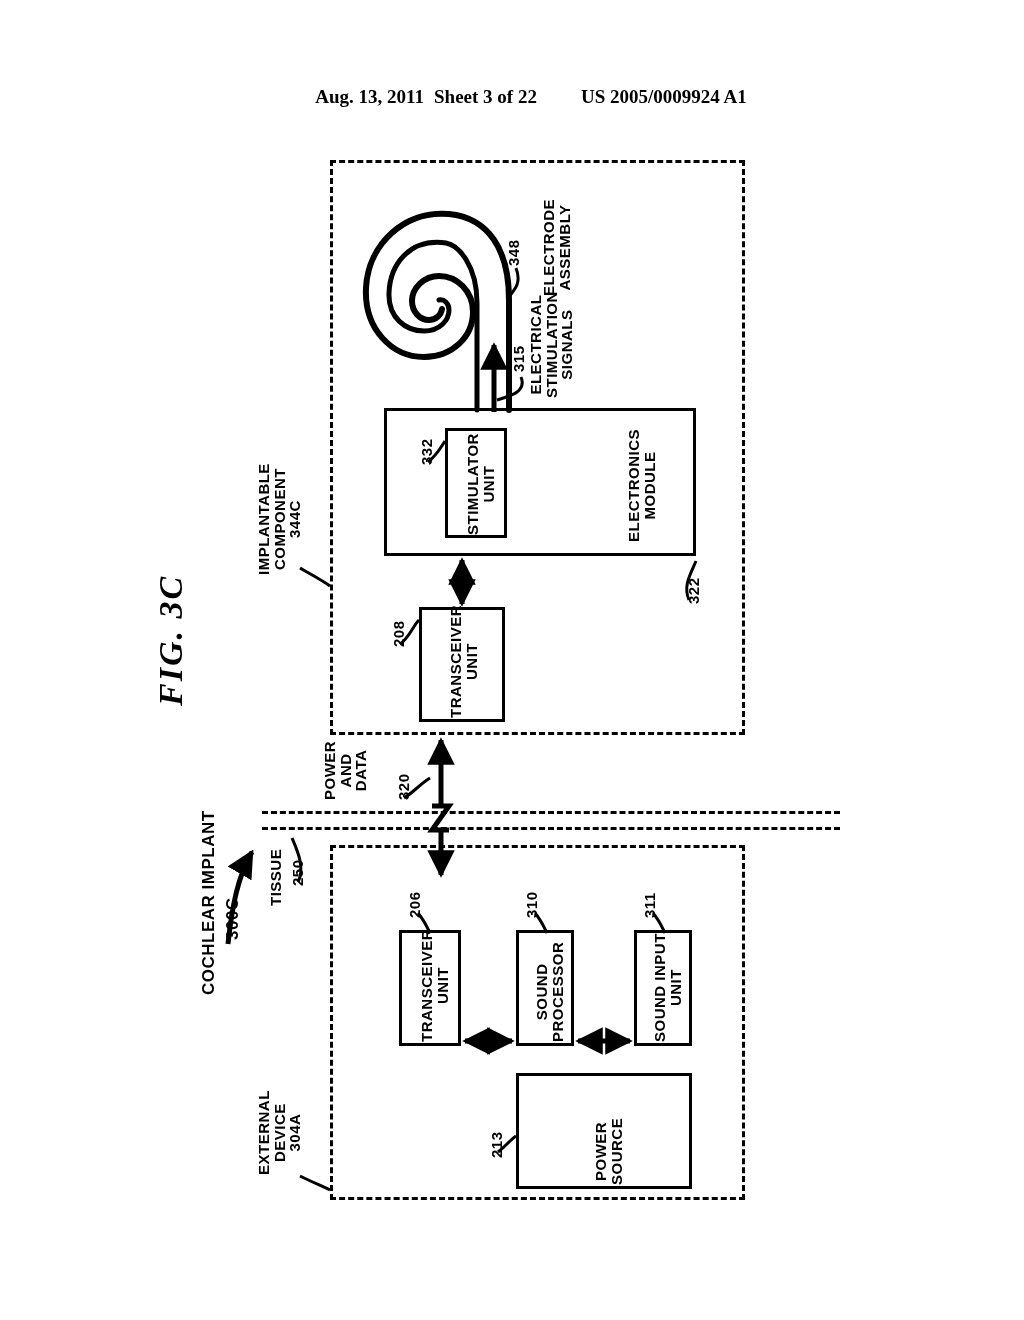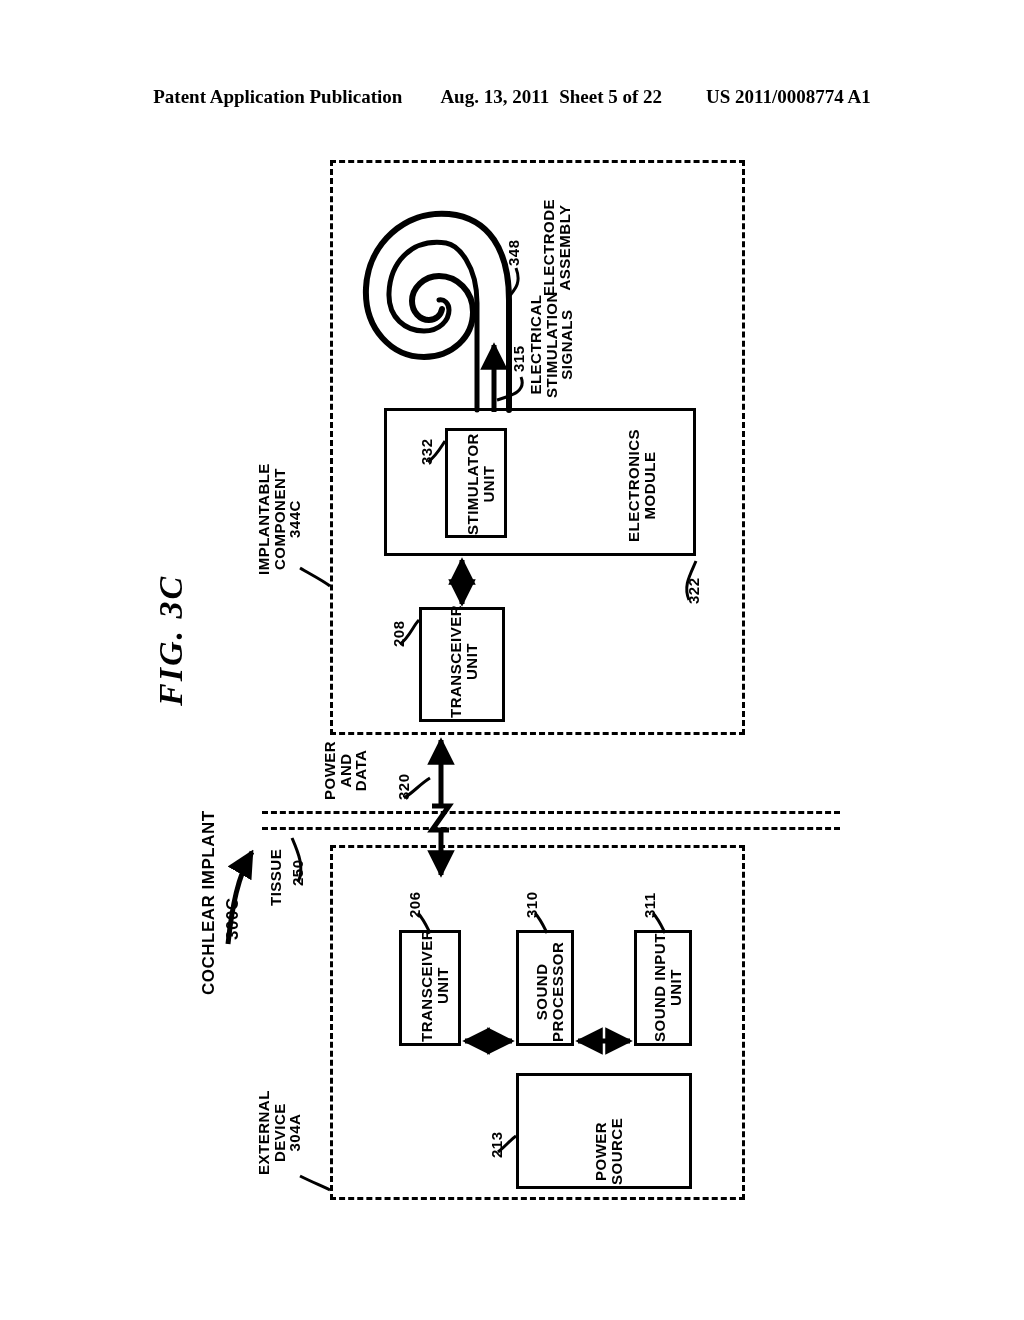--- a/index.html
+++ b/index.html
@@ -100,27 +100,26 @@
     top: 0;
     width: 1024px;
     height: 1320px;
     pointer-events: none;
   }
 </style>
 </head>
 <body>
 
 <div id="page-header">
-  <span>Patent Application Publication</span>
   <span class="hdr-gap-a"></span>
   <span>Aug. 13, 2011</span>
   <span class="hdr-gap-b"></span>
-  <span>Sheet 5 of 22</span>
+  <span>Sheet 3 of 22</span>
   <span class="hdr-gap-c"></span>
-  <span>US 2011/0008774 A1</span>
+  <span>US 2005/0009924 A1</span>
 </div>
 
 <div id="figure">
 
   <div id="fig-title">FIG. 3C</div>
 
   <div class="vt" style="left:200px; top:995px; font-size:17px;">
     <span>COCHLEAR IMPLANT</span>
   </div>
   <div class="vt" style="left:224px; top:940px; font-size:17px;">

